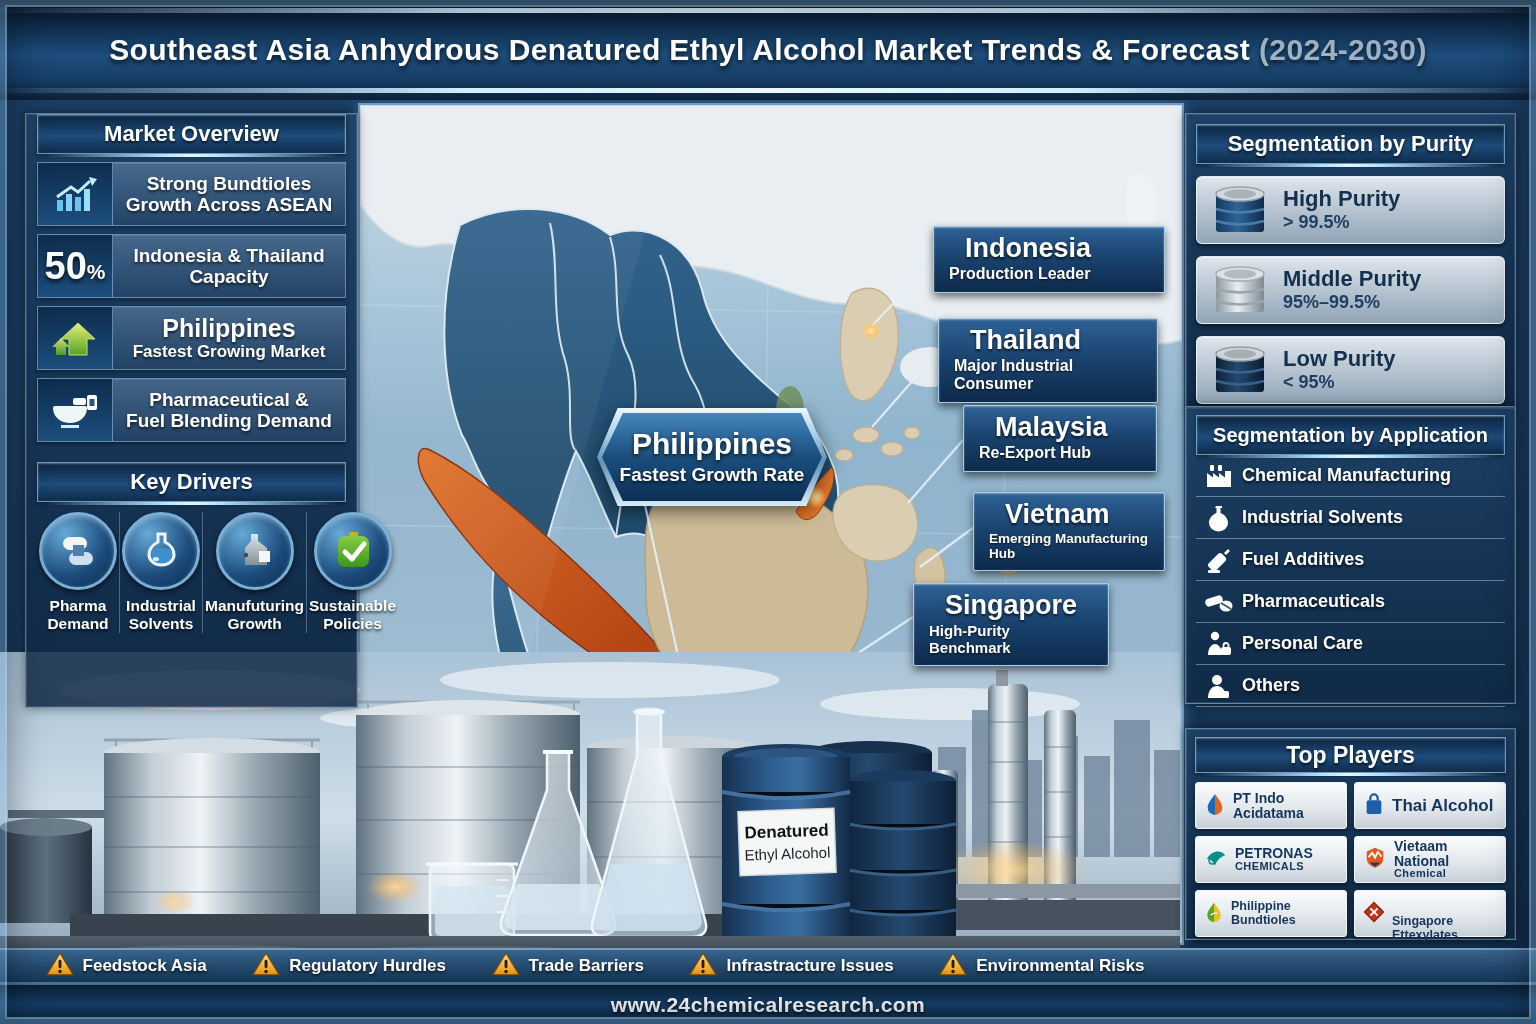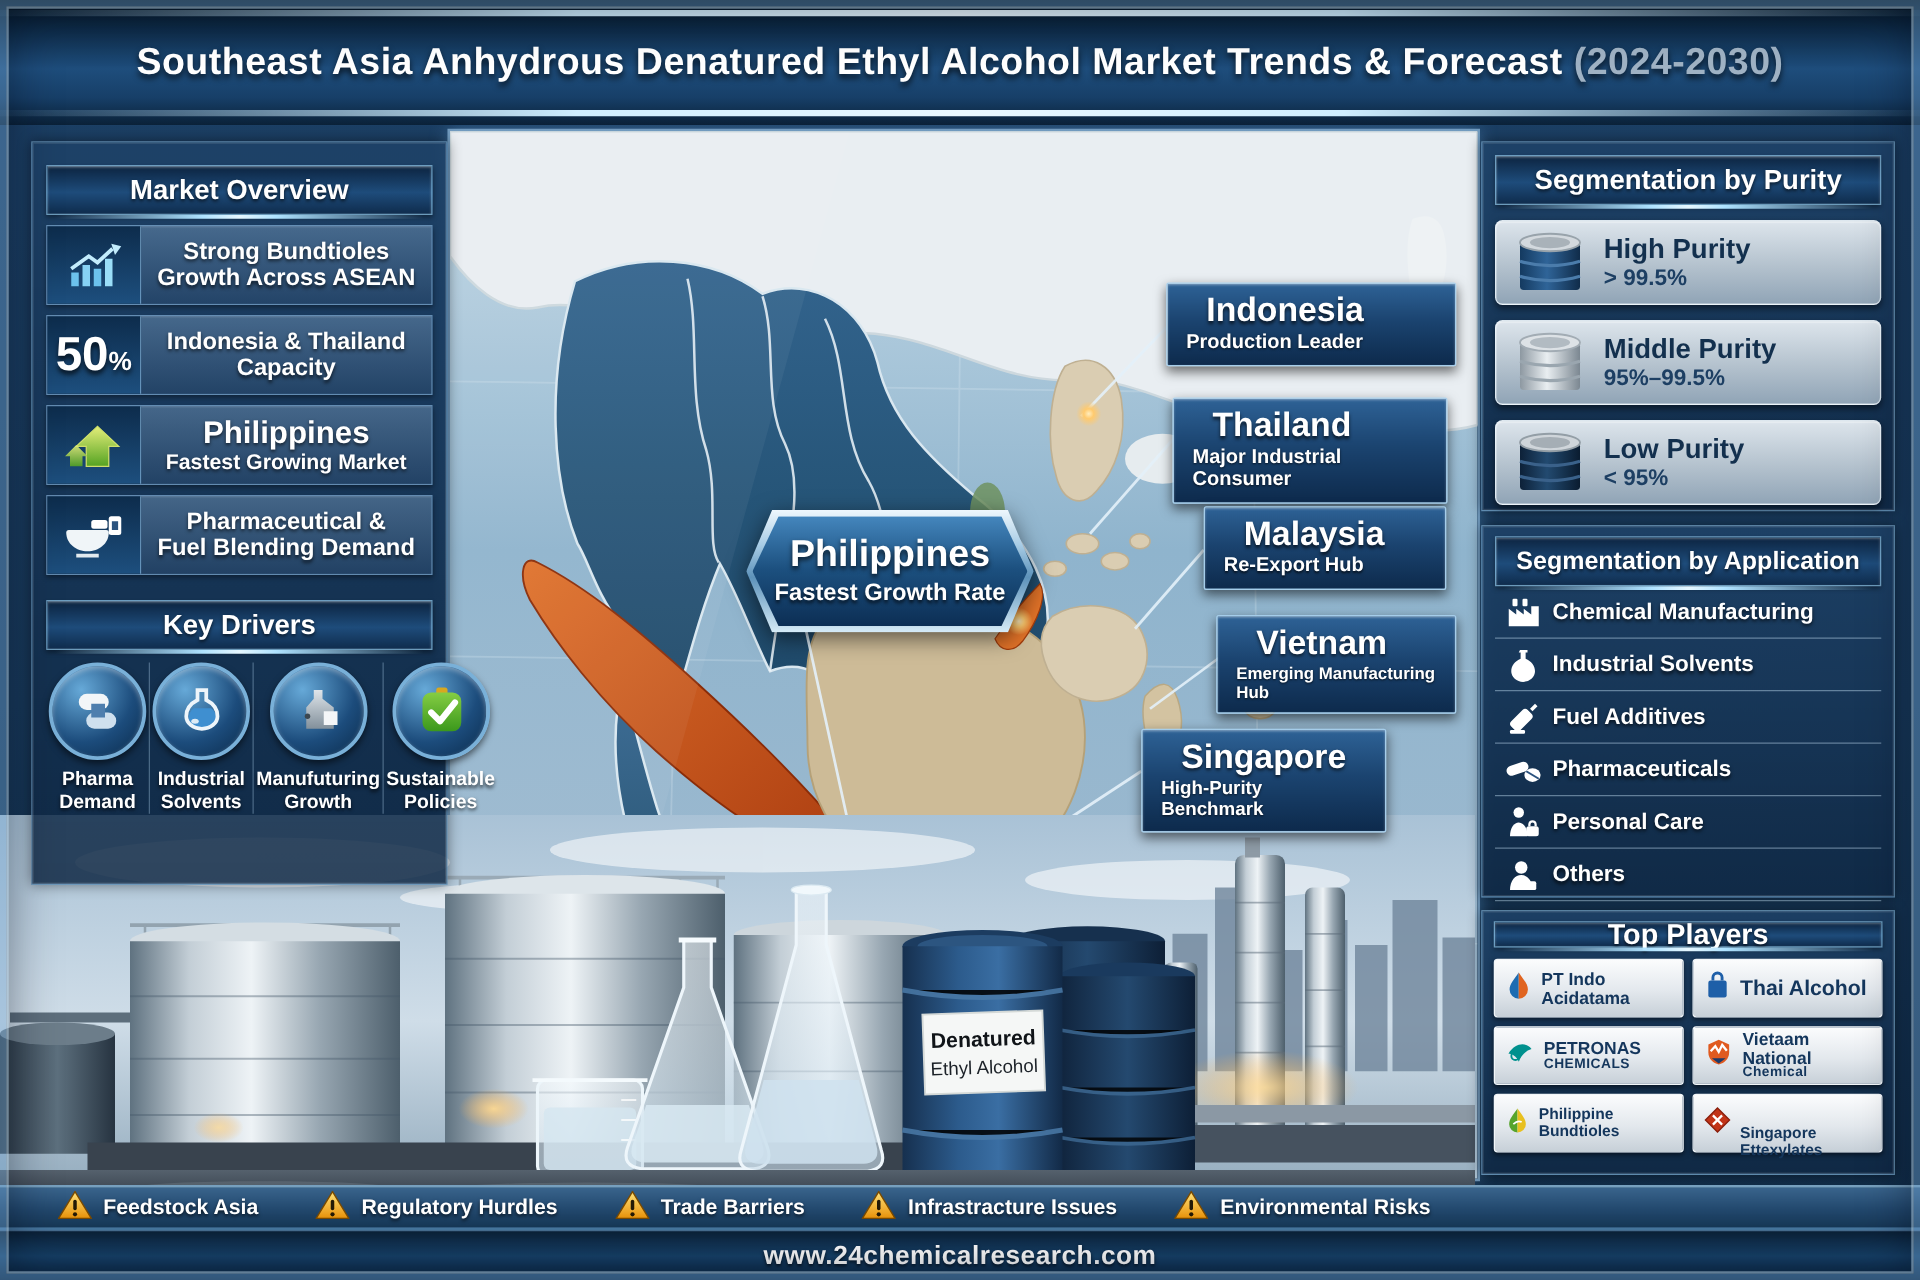--- a/index.html
+++ b/index.html
@@ -28,21 +28,21 @@
     box-shadow:0 0 10px rgba(0,0,0,.45), inset 0 0 0 1px rgba(255,255,255,.12);}
   .hdr{box-sizing:border-box;height:40px;display:flex;align-items:center;justify-content:center;
     background:linear-gradient(180deg,#0c2440 0%,#1e4c7b 55%,#0f2c4d 100%);
     border:1px solid rgba(150,205,240,.7);
     box-shadow:inset 0 1px 2px rgba(255,255,255,.35), 0 2px 4px rgba(0,0,0,.4);
     color:#fff;font-weight:bold;font-size:22px;text-shadow:0 2px 3px rgba(0,0,0,.7);position:relative;}
   .hdr::after{content:"";position:absolute;left:2%;bottom:-4px;width:96%;height:3px;
     background:linear-gradient(90deg,transparent,#aee2ff 40%,#e6f7ff 50%,#aee2ff 60%,transparent);}
 
   
-  .left-col{left:25px;top:113px;width:333px;height:595px;padding:18px 11px;}
+  .left-col{left:25px;top:113px;width:333px;height:595px;padding:0 11px;}
   .mo-row{display:flex;height:62px;margin-top:8px;border:1px solid rgba(140,185,225,.65);
     box-shadow:0 2px 4px rgba(0,0,0,.4), inset 0 1px 1px rgba(255,255,255,.2);}
   .mo-row:first-of-type{margin-top:14px;}
   .mo-icon{width:74px;flex:none;display:flex;align-items:center;justify-content:center;
     background:linear-gradient(180deg,#0d2c4c,#1d4f7e);border-right:1px solid rgba(150,195,230,.6);}
   .mo-text{flex:1;display:flex;flex-direction:column;align-items:center;justify-content:center;
     background:linear-gradient(180deg,rgba(105,140,175,.55),rgba(40,72,108,.65));
     color:#fff;font-weight:bold;text-align:center;line-height:1.12;text-shadow:0 2px 3px rgba(0,0,0,.65);}
   .mo-text .l1{font-size:19px;}
   .mo-text .l2{font-size:19px;}
@@ -94,27 +94,27 @@
   
   .purity-panel{left:1185px;top:113px;width:331px;height:296px;padding:10px;}
   .pur-row{display:flex;align-items:center;height:66px;margin-top:12px;border-radius:6px;
     background:linear-gradient(180deg,#dde5ec 0%,#b3c1cd 55%,#90a4b6 100%);
     border:1px solid rgba(240,248,252,.8);box-shadow:0 3px 5px rgba(0,0,0,.45), inset 0 1px 1px rgba(255,255,255,.6);}
   .pur-icon{width:86px;flex:none;display:flex;align-items:center;justify-content:center;}
   .pur-text{flex:1;}
   .pur-label{font-size:22px;font-weight:bold;color:#13304e;line-height:1.05;}
   .pur-value{font-size:18px;font-weight:bold;color:#1d3f63;margin-top:2px;}
 
-  .app-panel{left:1185px;top:420px;width:331px;height:298px;padding:8px 10px;}
+  .app-panel{left:1185px;top:406px;width:331px;height:298px;padding:8px 10px;}
   .app-row{display:flex;align-items:center;height:41px;border-bottom:1px solid rgba(195,225,245,.45);}
   .app-icon{width:46px;flex:none;display:flex;align-items:center;justify-content:center;}
   .app-label{color:#fff;font-weight:bold;font-size:18px;text-shadow:0 2px 3px rgba(0,0,0,.7);}
 
   .players-panel{left:1185px;top:728px;width:331px;height:212px;padding:8px 9px;}
-  .pl-hdr{height:21px;font-size:23px;}
+  .pl-hdr{height:36px;font-size:23px;}
   .pl-grid{display:grid;grid-template-columns:1fr 1fr;grid-auto-rows:47px;gap:7px;margin-top:9px;}
   .pl-card{display:flex;align-items:center;gap:7px;padding:0 8px;border-radius:3px;box-sizing:border-box;
     background:linear-gradient(180deg,#fbfcfd 0%,#e3e8ed 55%,#c7d0d8 100%);
     border:1px solid #f2f6f9;box-shadow:0 2px 4px rgba(0,0,0,.5);}
   .pl-name{color:#14365c;font-weight:bold;font-size:14px;line-height:1.05;}
   .pl-name .n2{font-size:11px;display:block;letter-spacing:.4px;}
   .pl-card.lg .pl-name{font-size:17px;}
 
   
   .scene{position:absolute;left:0;top:652px;width:1180px;height:332px;z-index:10;overflow:hidden;}

